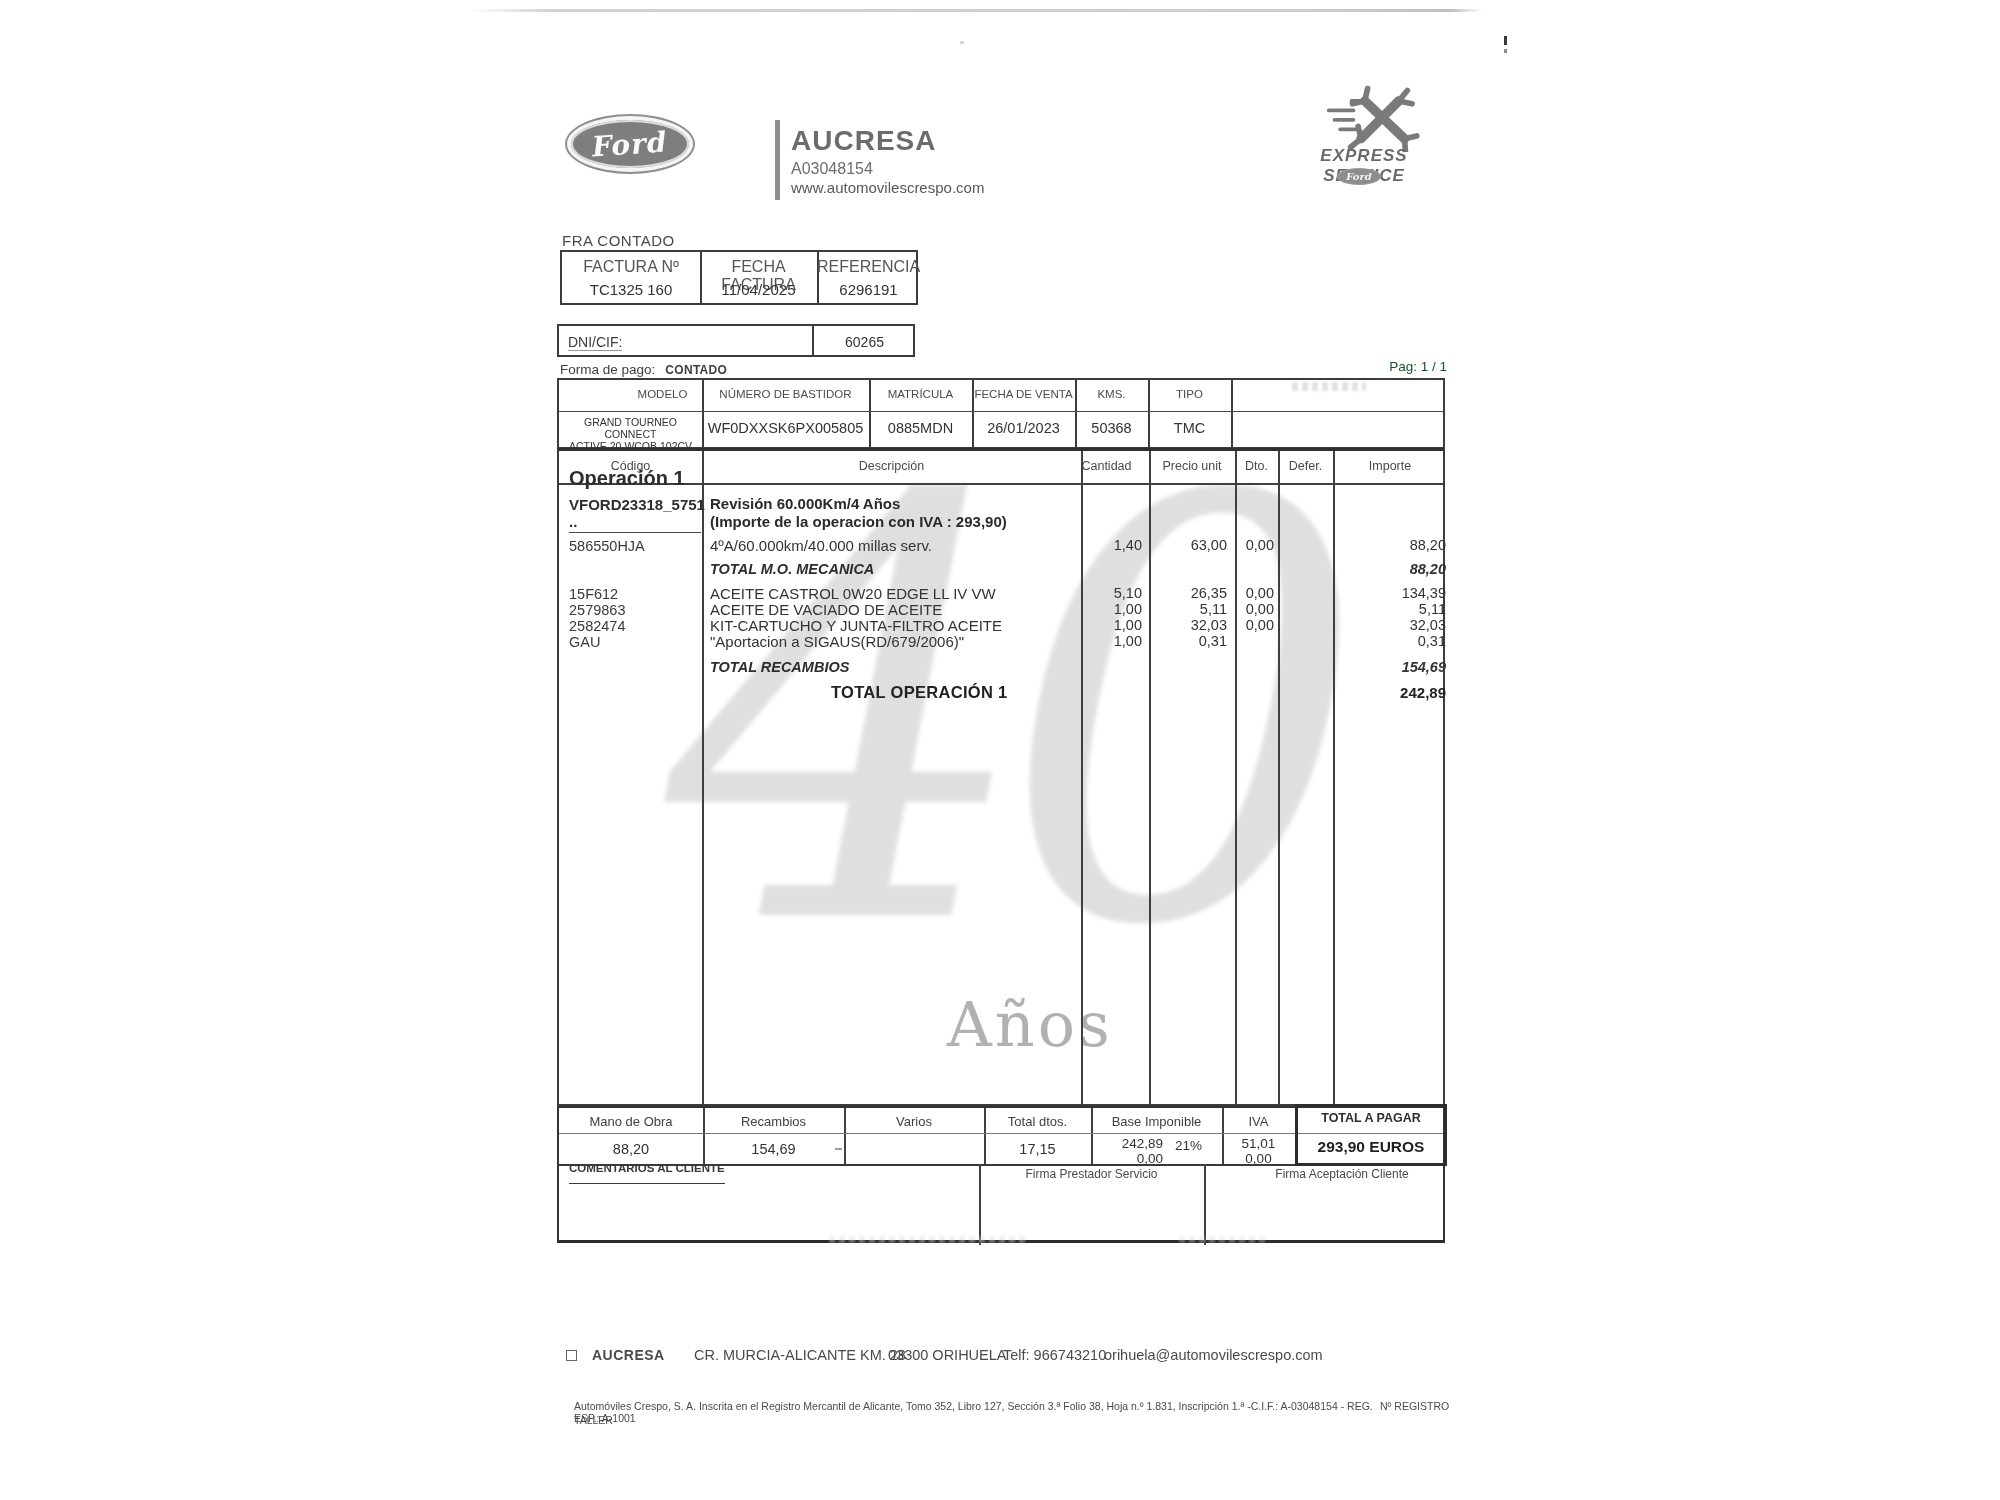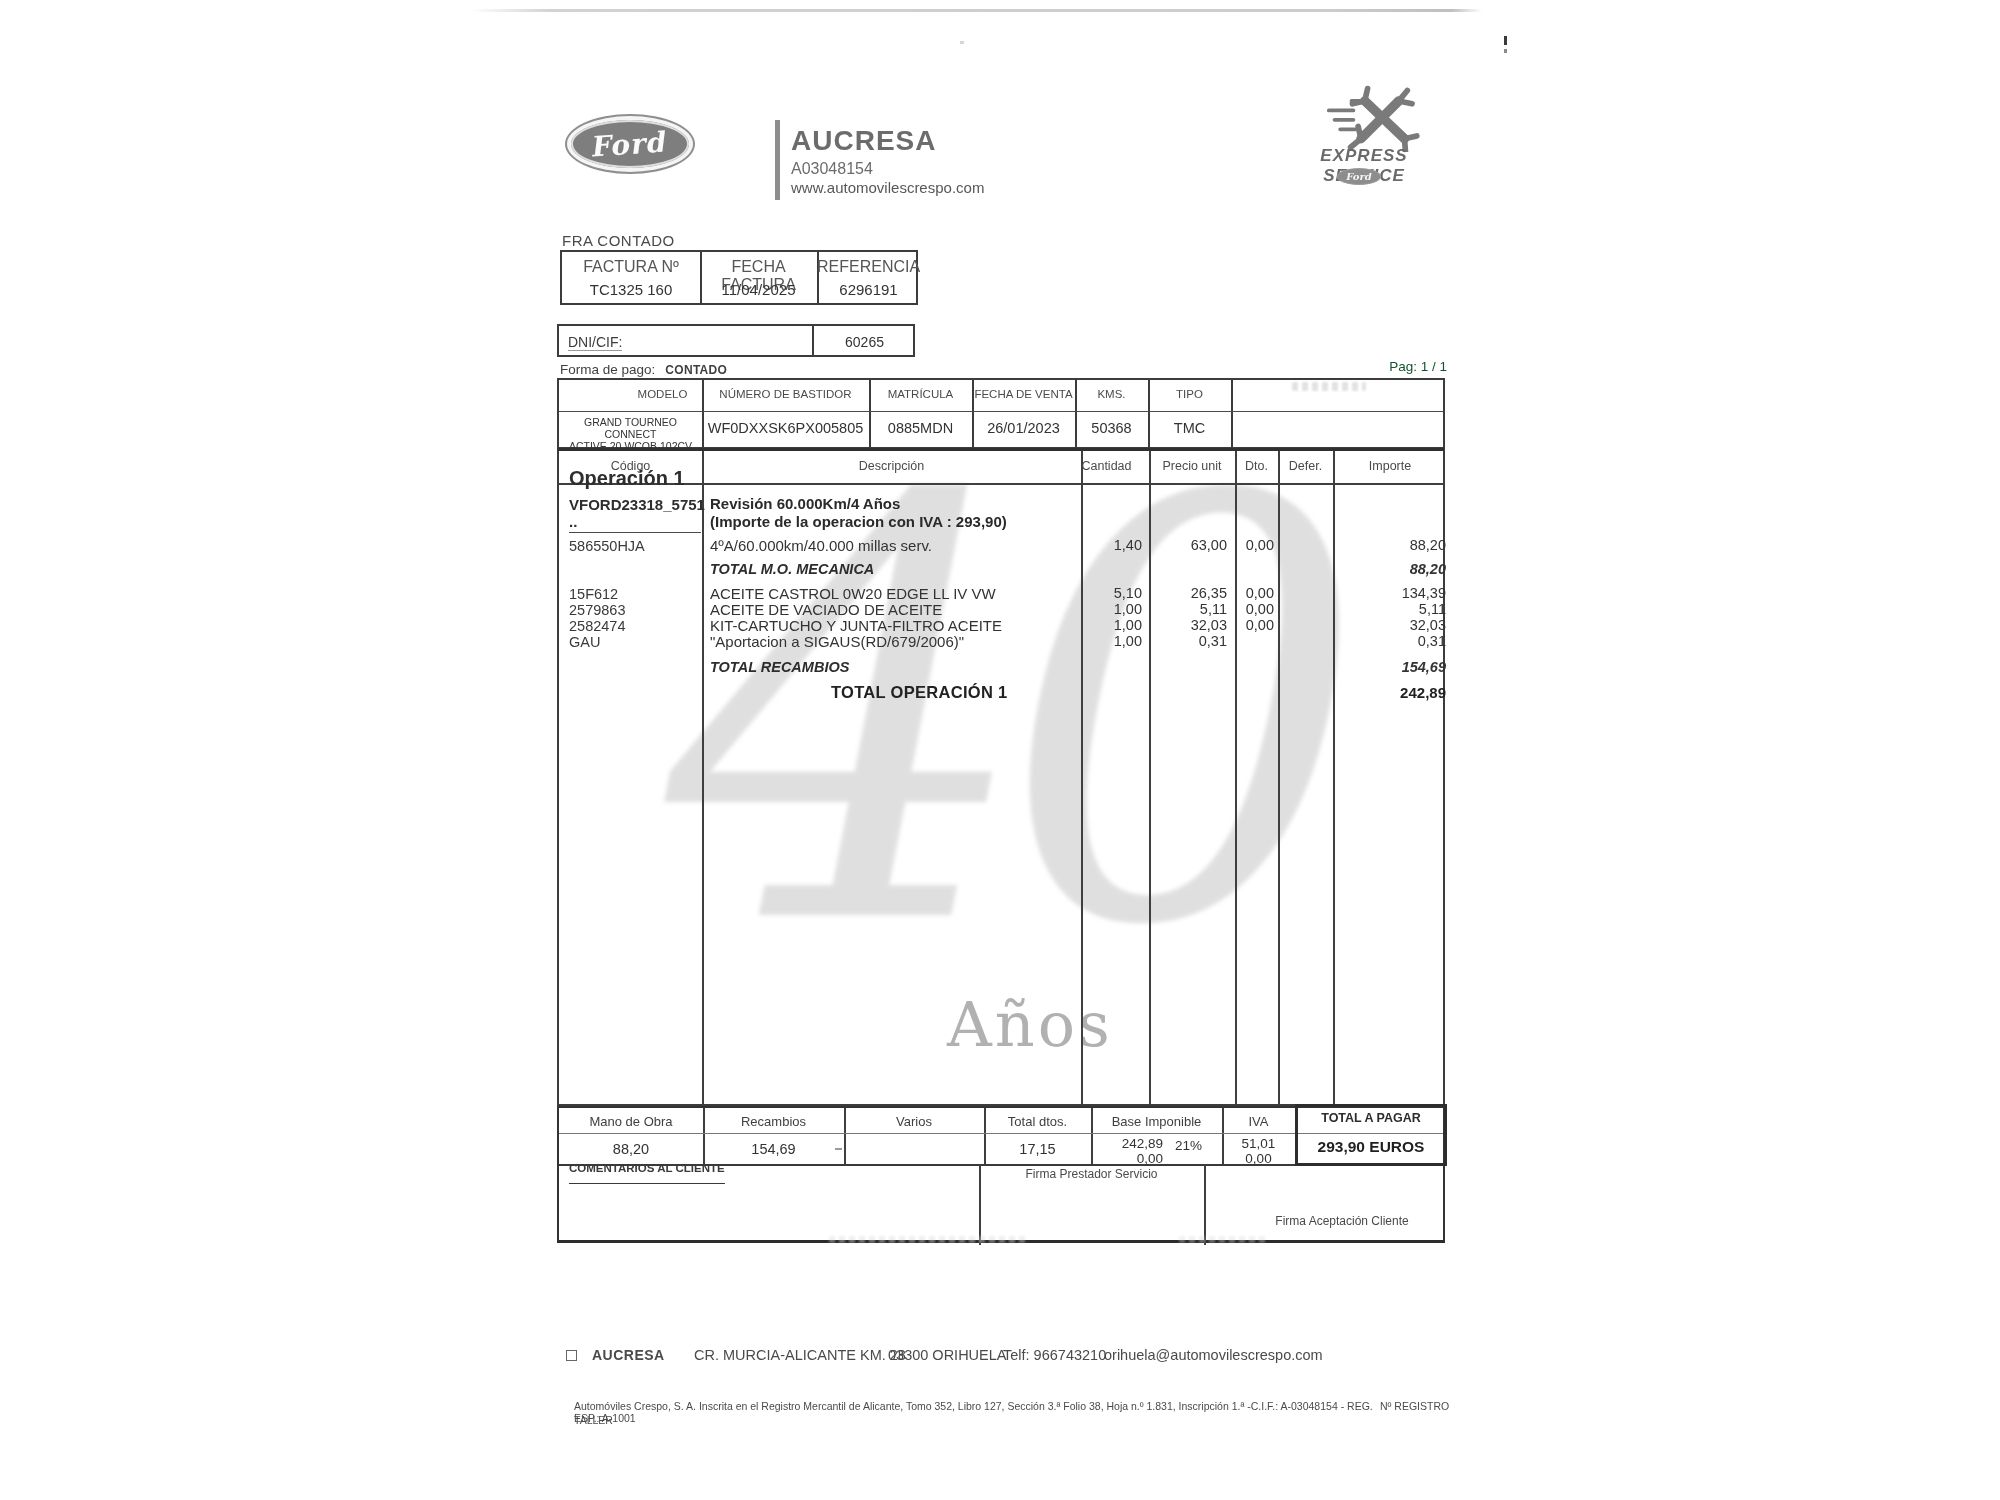--- a/index.html
+++ b/index.html
@@ -293,21 +293,21 @@
       <div>0,00</div>
     </div>
 
     <div class="abs tap-box">
       <div class="abs tap-label">TOTAL A PAGAR</div>
       <div class="abs tap-value">293,90 EUROS</div>
     </div>
 
     <div class="abs comments">COMENTARIOS AL CLIENTE</div>
     <div class="abs firma" style="left:420px;width:225px;">Firma Prestador Servicio</div>
-    <div class="abs firma" style="left:645px;width:276px;margin-top:47px;">Firma Aceptación Cliente</div>
+    <div class="abs firma" style="left:645px;width:276px;">Firma Aceptación Cliente</div>
     <div class="abs smudge" style="left:270px;top:128px;width:200px;height:7px;opacity:.4;"></div>
     <div class="abs smudge" style="left:620px;top:128px;width:90px;height:7px;opacity:.35;"></div>
   </div>
 
   <div class="abs f-check"></div>
   <div class="abs f-dealer">AUCRESA</div>
   <div class="abs f-item" style="left:694px;">CR. MURCIA-ALICANTE KM. 28</div>
   <div class="abs f-item" style="left:888px;">03300 ORIHUELA</div>
   <div class="abs f-item" style="left:997px;margin-left:6px;">Telf: 966743210</div>
   <div class="abs f-item" style="left:1104px;">orihuela@automovilescrespo.com</div>

